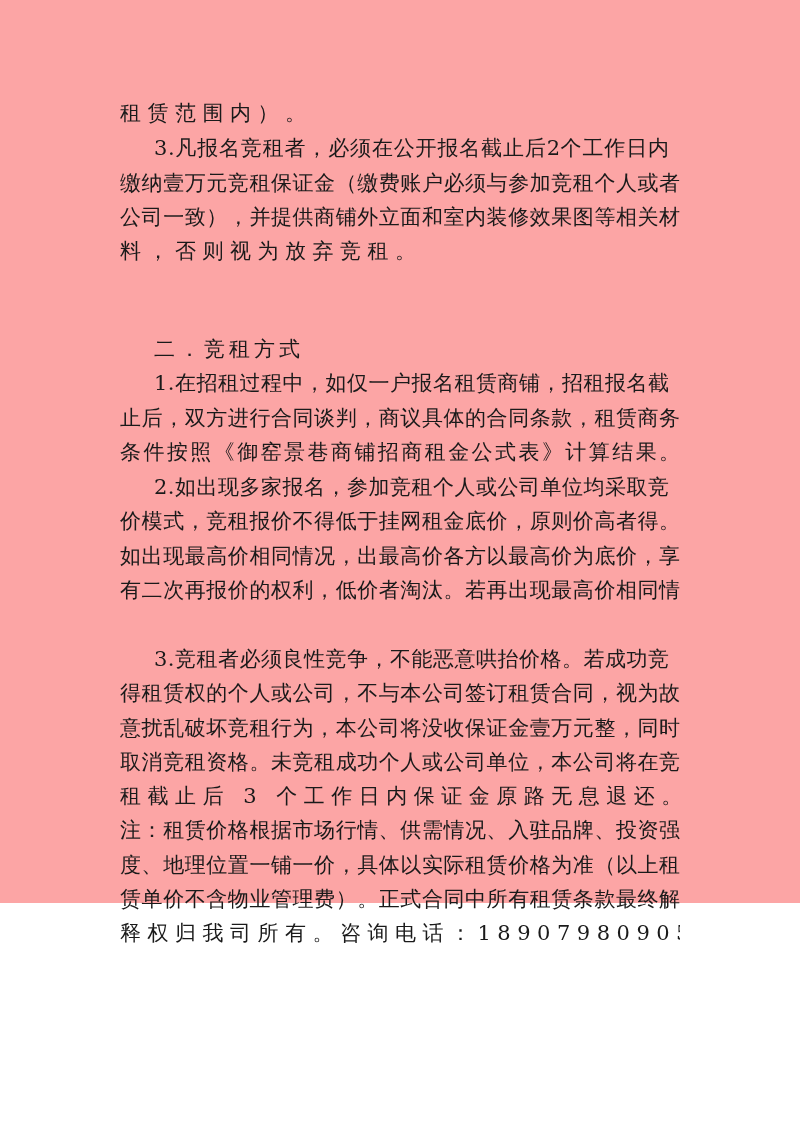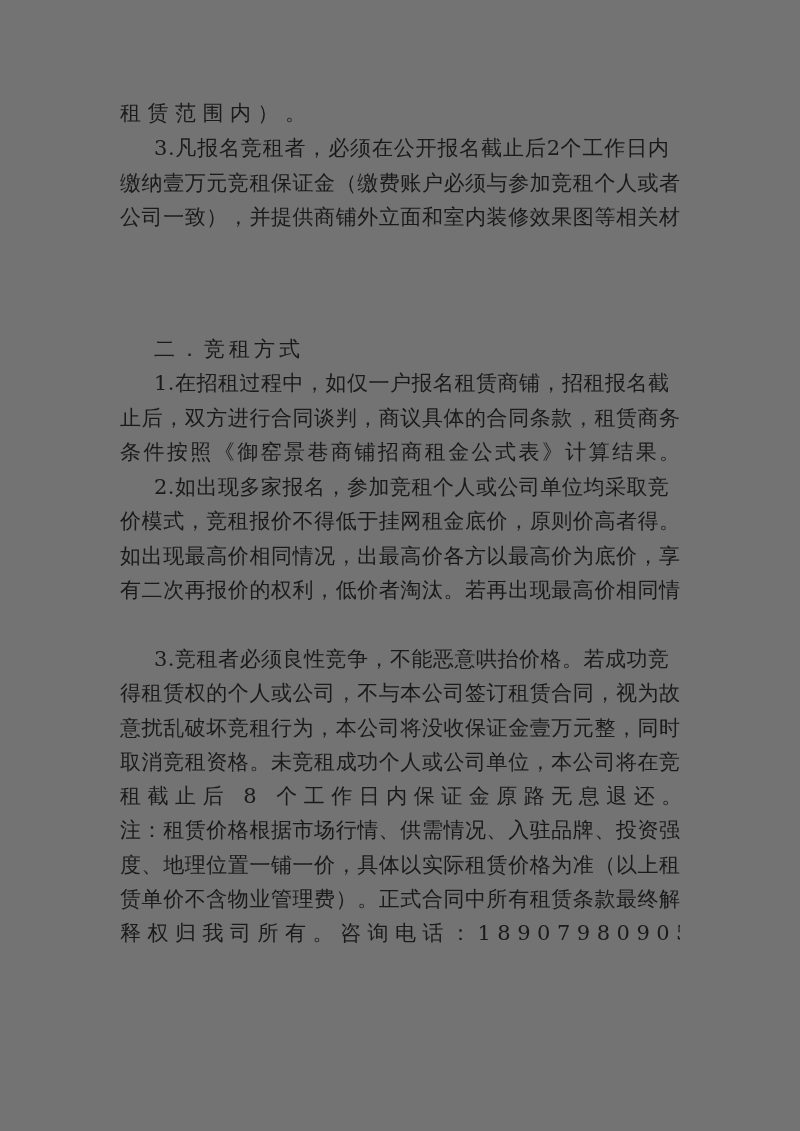--- a/index.html
+++ b/index.html
@@ -1,17 +1,17 @@
 <!DOCTYPE html>
 <html><head>
 <meta charset="utf-8">
 <style>
   html, body { margin: 0; padding: 0; background: #ffffff; }
   body { width: 800px; height: 1131px; position: relative; overflow: hidden; }
-  .page { position: absolute; left: 0; top: 0; width: 800px; height: 1131px; background: #737373; }
+  .page { position: absolute; left: 0; top: 0; width: 800px; height: 903px; background: #fca5a5; }
   .line {
     position: absolute;
     left: 120px;
     width: 560px;
     height: 30px;
     font-family: "DejaVu Serif", "Liberation Serif", serif;
     font-size: 21px;
     line-height: 30px;
     color: #1a1a1a;
     white-space: nowrap;
@@ -25,36 +25,37 @@
 </style>
 </head>
 <body>
 
 <div class="page">
 
   <div class="line last" style="top: 98px; letter-spacing: 6.5px;">租赁范围内）。</div>
   <div class="line indent" style="top: 133px; word-spacing: -0.3em;"><span>3</span> <span>.</span> <span> </span> <span>凡</span> <span>报</span> <span>名</span> <span>竞</span> <span>租</span> <span>者</span> <span>，</span> <span>必</span> <span>须</span> <span>在</span> <span>公</span> <span>开</span> <span>报</span> <span>名</span> <span>截</span> <span>止</span> <span>后</span> <span> </span> <span>2</span> <span> </span> <span>个</span> <span>工</span> <span>作</span> <span>日</span> <span>内</span></div>
   <div class="line" style="top: 168px; word-spacing: -0.3em;"><span>缴</span> <span>纳</span> <span>壹</span> <span>万</span> <span>元</span> <span>竞</span> <span>租</span> <span>保</span> <span>证</span> <span>金</span> <span>（</span> <span>缴</span> <span>费</span> <span>账</span> <span>户</span> <span>必</span> <span>须</span> <span>与</span> <span>参</span> <span>加</span> <span>竞</span> <span>租</span> <span>个</span> <span>人</span> <span>或</span> <span>者</span></div>
   <div class="line" style="top: 202px; word-spacing: -0.3em;"><span>公</span> <span>司</span> <span>一</span> <span>致</span> <span>）</span> <span>，</span> <span>并</span> <span>提</span> <span>供</span> <span>商</span> <span>铺</span> <span>外</span> <span>立</span> <span>面</span> <span>和</span> <span>室</span> <span>内</span> <span>装</span> <span>修</span> <span>效</span> <span>果</span> <span>图</span> <span>等</span> <span>相</span> <span>关</span> <span>材</span></div>
+  <div class="line last" style="top: 236px; letter-spacing: 6.5px;">料，否则视为放弃竞租。</div>
 
   <div class="line indent last heading" style="top:334px">二．竞租方式</div>
 
   <div class="line indent" style="top: 368px; word-spacing: -0.3em;"><span>1</span> <span>.</span> <span> </span> <span>在</span> <span>招</span> <span>租</span> <span>过</span> <span>程</span> <span>中</span> <span>，</span> <span>如</span> <span>仅</span> <span>一</span> <span>户</span> <span>报</span> <span>名</span> <span>租</span> <span>赁</span> <span>商</span> <span>铺</span> <span>，</span> <span>招</span> <span>租</span> <span>报</span> <span>名</span> <span>截</span></div>
   <div class="line" style="top: 403px; word-spacing: -0.3em;"><span>止</span> <span>后</span> <span>，</span> <span>双</span> <span>方</span> <span>进</span> <span>行</span> <span>合</span> <span>同</span> <span>谈</span> <span>判</span> <span>，</span> <span>商</span> <span>议</span> <span>具</span> <span>体</span> <span>的</span> <span>合</span> <span>同</span> <span>条</span> <span>款</span> <span>，</span> <span>租</span> <span>赁</span> <span>商</span> <span>务</span></div>
   <div class="line" style="top: 437px; word-spacing: -0.3em;"><span>条</span> <span>件</span> <span>按</span> <span>照</span> <span>《</span> <span>御</span> <span>窑</span> <span>景</span> <span>巷</span> <span>商</span> <span>铺</span> <span>招</span> <span>商</span> <span>租</span> <span>金</span> <span>公</span> <span>式</span> <span>表</span> <span>》</span> <span>计</span> <span>算</span> <span>结</span> <span>果</span> <span>。</span></div>
 
   <div class="line indent" style="top: 472px; word-spacing: -0.3em;"><span>2</span> <span>.</span> <span> </span> <span>如</span> <span>出</span> <span>现</span> <span>多</span> <span>家</span> <span>报</span> <span>名</span> <span>，</span> <span>参</span> <span>加</span> <span>竞</span> <span>租</span> <span>个</span> <span>人</span> <span>或</span> <span>公</span> <span>司</span> <span>单</span> <span>位</span> <span>均</span> <span>采</span> <span>取</span> <span>竞</span></div>
   <div class="line" style="top: 506px; word-spacing: -0.3em;"><span>价</span> <span>模</span> <span>式</span> <span>，</span> <span>竞</span> <span>租</span> <span>报</span> <span>价</span> <span>不</span> <span>得</span> <span>低</span> <span>于</span> <span>挂</span> <span>网</span> <span>租</span> <span>金</span> <span>底</span> <span>价</span> <span>，</span> <span>原</span> <span>则</span> <span>价</span> <span>高</span> <span>者</span> <span>得</span> <span>。</span></div>
   <div class="line" style="top: 541px; word-spacing: -0.3em;"><span>如</span> <span>出</span> <span>现</span> <span>最</span> <span>高</span> <span>价</span> <span>相</span> <span>同</span> <span>情</span> <span>况</span> <span>，</span> <span>出</span> <span>最</span> <span>高</span> <span>价</span> <span>各</span> <span>方</span> <span>以</span> <span>最</span> <span>高</span> <span>价</span> <span>为</span> <span>底</span> <span>价</span> <span>，</span> <span>享</span></div>
   <div class="line" style="top: 575px; word-spacing: -0.3em;"><span>有</span> <span>二</span> <span>次</span> <span>再</span> <span>报</span> <span>价</span> <span>的</span> <span>权</span> <span>利</span> <span>，</span> <span>低</span> <span>价</span> <span>者</span> <span>淘</span> <span>汰</span> <span>。</span> <span>若</span> <span>再</span> <span>出</span> <span>现</span> <span>最</span> <span>高</span> <span>价</span> <span>相</span> <span>同</span> <span>情</span></div>
 
   <div class="line indent" style="top: 644px; word-spacing: -0.3em;"><span>3</span> <span>.</span> <span> </span> <span>竞</span> <span>租</span> <span>者</span> <span>必</span> <span>须</span> <span>良</span> <span>性</span> <span>竞</span> <span>争</span> <span>，</span> <span>不</span> <span>能</span> <span>恶</span> <span>意</span> <span>哄</span> <span>抬</span> <span>价</span> <span>格</span> <span>。</span> <span>若</span> <span>成</span> <span>功</span> <span>竞</span></div>
   <div class="line" style="top: 678px; word-spacing: -0.3em;"><span>得</span> <span>租</span> <span>赁</span> <span>权</span> <span>的</span> <span>个</span> <span>人</span> <span>或</span> <span>公</span> <span>司</span> <span>，</span> <span>不</span> <span>与</span> <span>本</span> <span>公</span> <span>司</span> <span>签</span> <span>订</span> <span>租</span> <span>赁</span> <span>合</span> <span>同</span> <span>，</span> <span>视</span> <span>为</span> <span>故</span></div>
   <div class="line" style="top: 713px; word-spacing: -0.3em;"><span>意</span> <span>扰</span> <span>乱</span> <span>破</span> <span>坏</span> <span>竞</span> <span>租</span> <span>行</span> <span>为</span> <span>，</span> <span>本</span> <span>公</span> <span>司</span> <span>将</span> <span>没</span> <span>收</span> <span>保</span> <span>证</span> <span>金</span> <span>壹</span> <span>万</span> <span>元</span> <span>整</span> <span>，</span> <span>同</span> <span>时</span></div>
   <div class="line" style="top: 747px; word-spacing: -0.3em;"><span>取</span> <span>消</span> <span>竞</span> <span>租</span> <span>资</span> <span>格</span> <span>。</span> <span>未</span> <span>竞</span> <span>租</span> <span>成</span> <span>功</span> <span>个</span> <span>人</span> <span>或</span> <span>公</span> <span>司</span> <span>单</span> <span>位</span> <span>，</span> <span>本</span> <span>公</span> <span>司</span> <span>将</span> <span>在</span> <span>竞</span></div>
-  <div class="line last" style="top: 781px; letter-spacing: 6.5px;">租截止后 8 个工作日内保证金原路无息退还。</div>
+  <div class="line last" style="top: 781px; letter-spacing: 6.5px;">租截止后 3 个工作日内保证金原路无息退还。</div>
 
   <div class="line" style="top: 815px; word-spacing: -0.3em;"><span>注</span> <span>：</span> <span>租</span> <span>赁</span> <span>价</span> <span>格</span> <span>根</span> <span>据</span> <span>市</span> <span>场</span> <span>行</span> <span>情</span> <span>、</span> <span>供</span> <span>需</span> <span>情</span> <span>况</span> <span>、</span> <span>入</span> <span>驻</span> <span>品</span> <span>牌</span> <span>、</span> <span>投</span> <span>资</span> <span>强</span></div>
   <div class="line" style="top: 850px; word-spacing: -0.3em;"><span>度</span> <span>、</span> <span>地</span> <span>理</span> <span>位</span> <span>置</span> <span>一</span> <span>铺</span> <span>一</span> <span>价</span> <span>，</span> <span>具</span> <span>体</span> <span>以</span> <span>实</span> <span>际</span> <span>租</span> <span>赁</span> <span>价</span> <span>格</span> <span>为</span> <span>准</span> <span>（</span> <span>以</span> <span>上</span> <span>租</span></div>
   <div class="line" style="top: 884px; word-spacing: -0.3em;"><span>赁</span> <span>单</span> <span>价</span> <span>不</span> <span>含</span> <span>物</span> <span>业</span> <span>管</span> <span>理</span> <span>费</span> <span>）</span> <span>。</span> <span>正</span> <span>式</span> <span>合</span> <span>同</span> <span>中</span> <span>所</span> <span>有</span> <span>租</span> <span>赁</span> <span>条</span> <span>款</span> <span>最</span> <span>终</span> <span>解</span></div>
   <div class="line last" style="top: 918px; letter-spacing: 6.5px;">释权归我司所有。咨询电话：18907980905（孙女士）</div>
 
 </div>
 
 </body></html>

